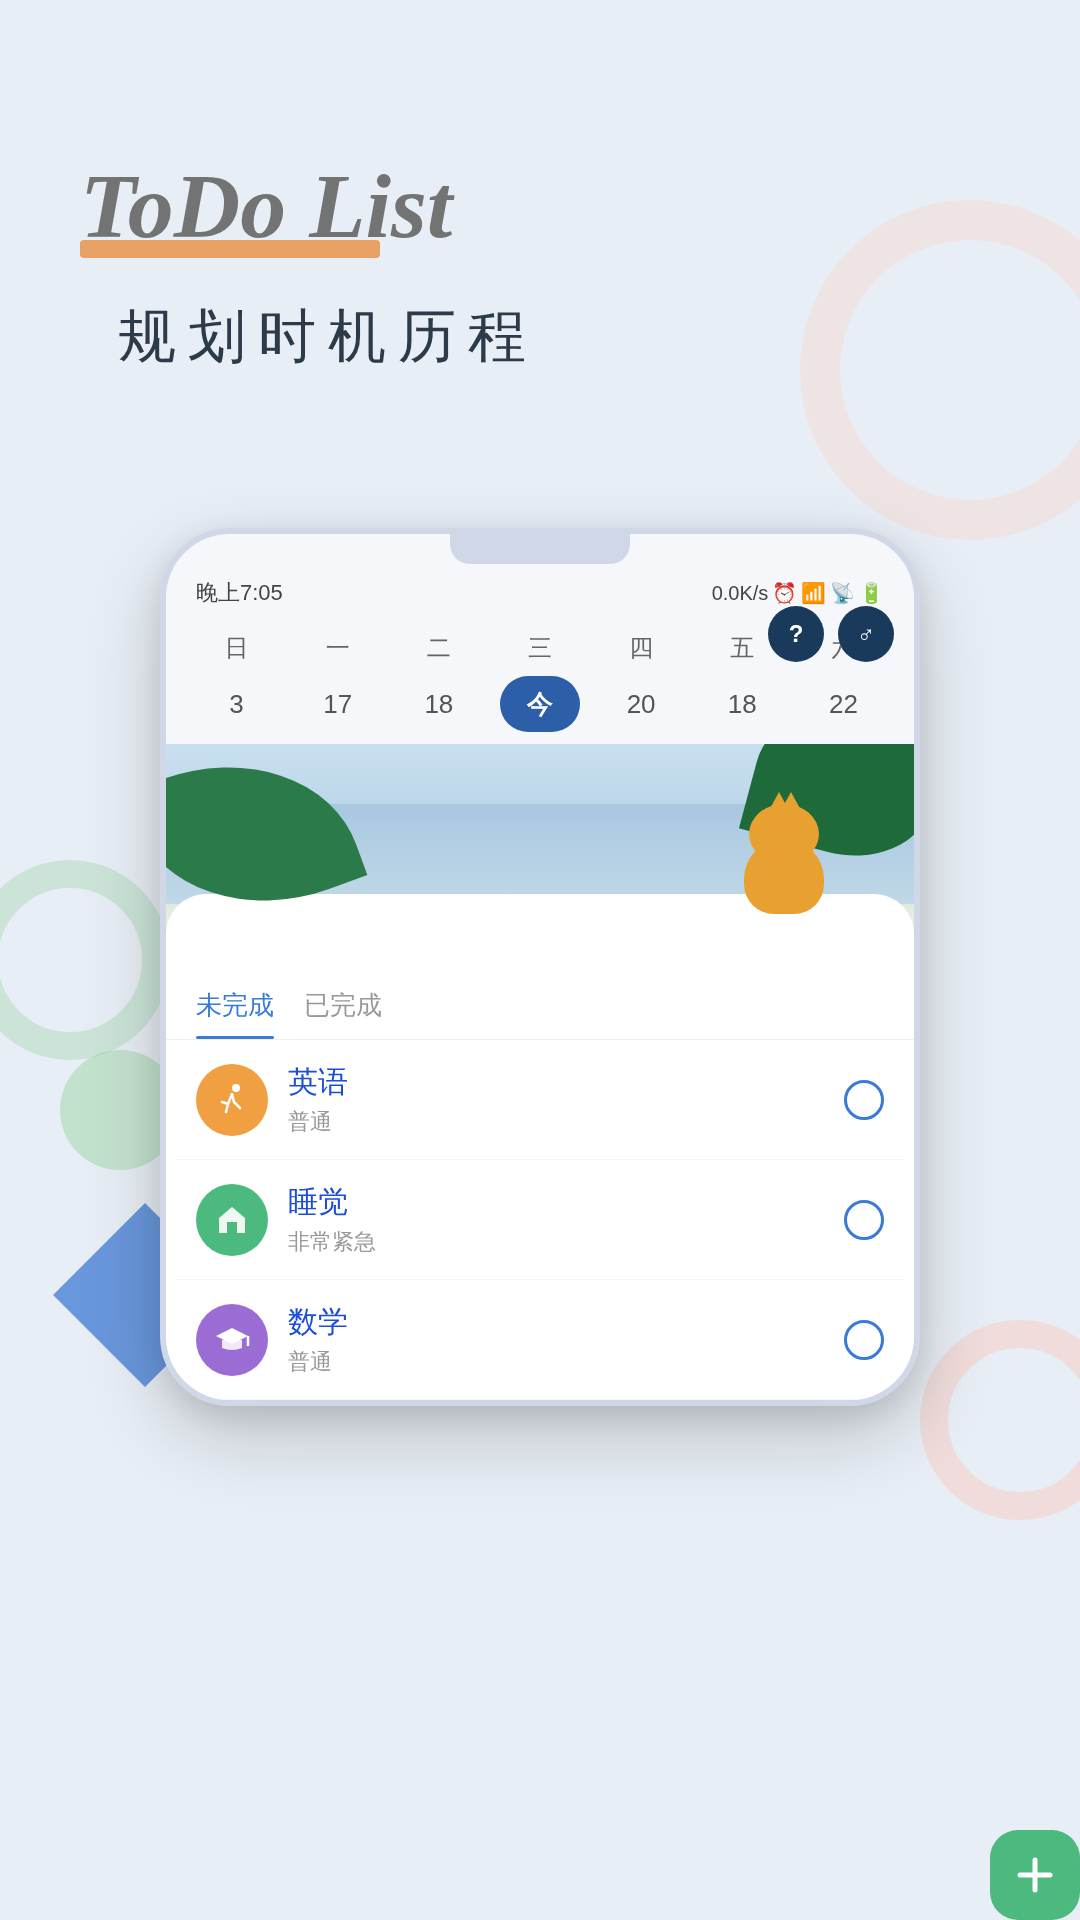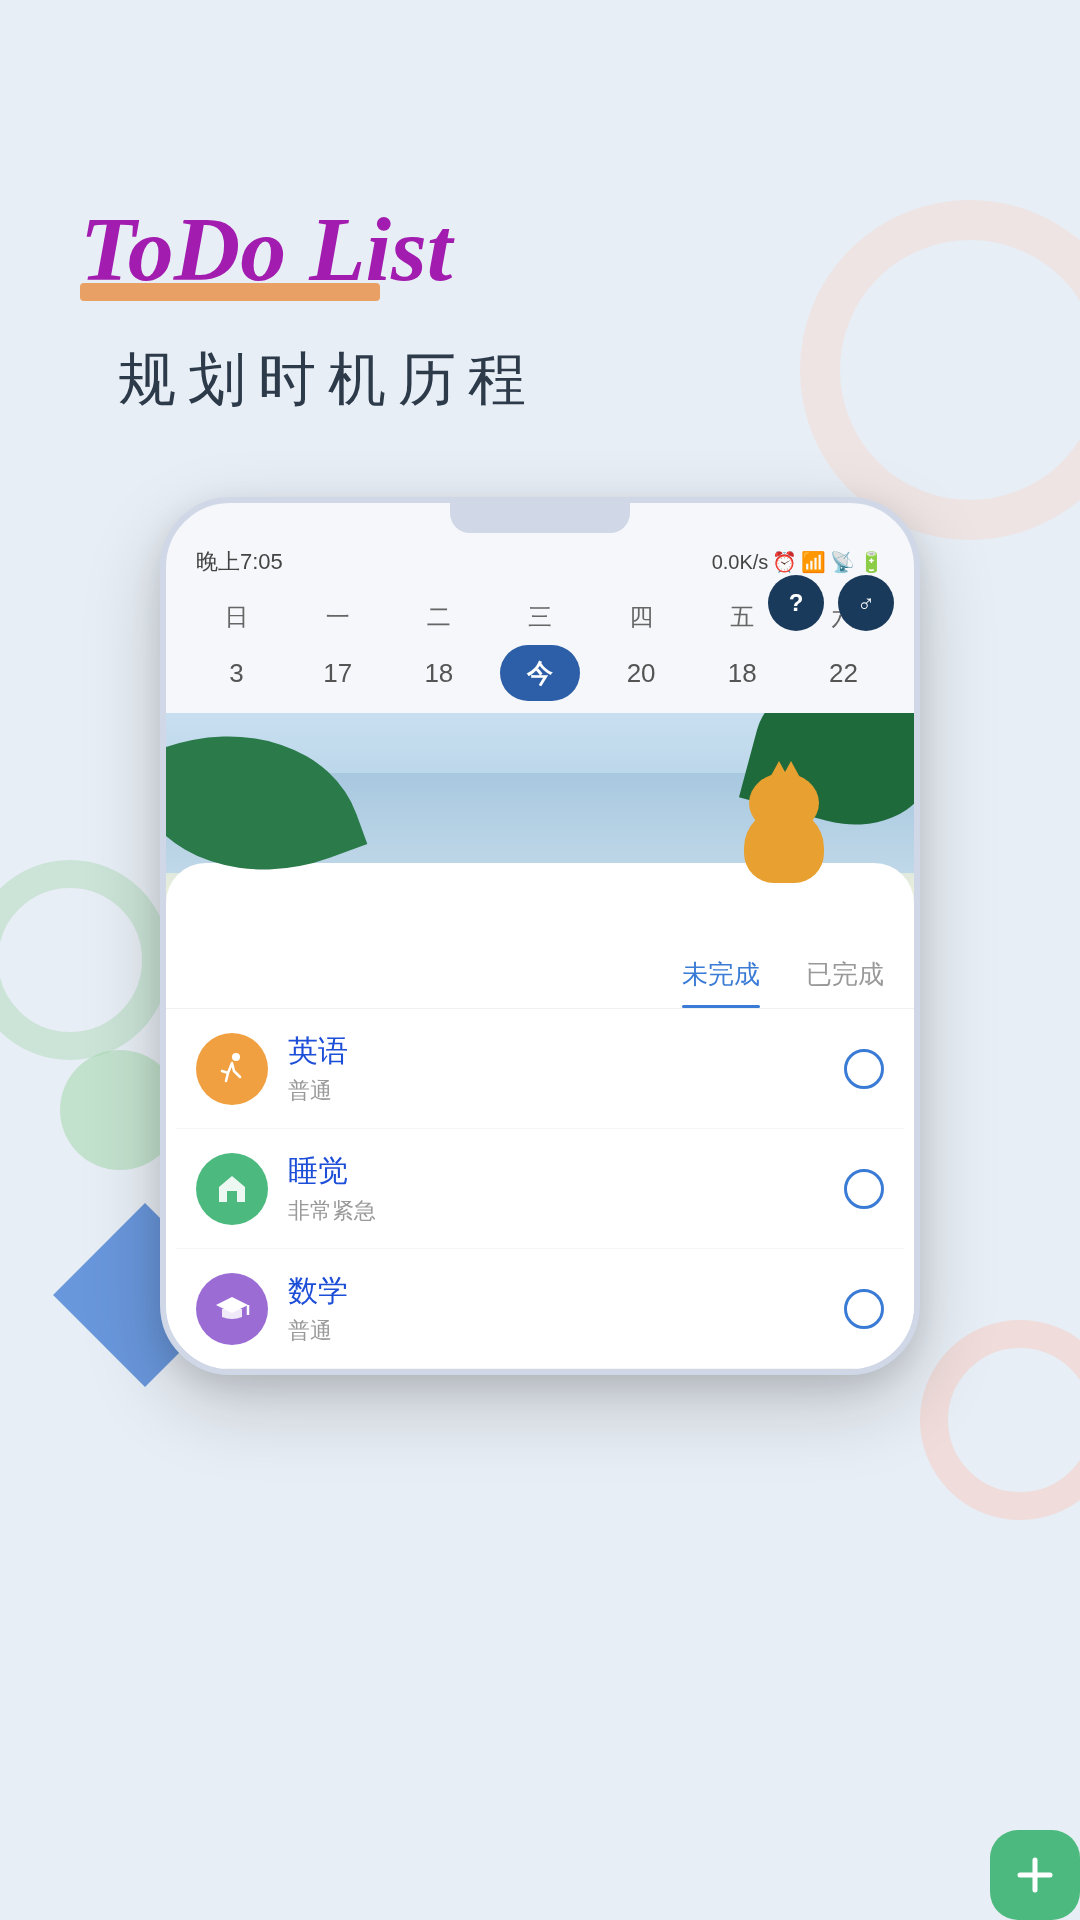--- a/index.html
+++ b/index.html
@@ -84,25 +84,24 @@
       padding: 160px 80px 0 80px;
       position: relative;
       z-index: 2;
     }
 
     .app-title {
       font-family: Georgia, 'Times New Roman', serif;
       font-size: 92px;
       font-style: italic;
       font-weight: bold;
-      color: #a21caf;
+      color: #737373;
       line-height: 1;
       margin-bottom: 8px;
       position: relative;
-      margin-top: 43px;
     }
 
     .title-underline {
       width: 300px;
       height: 18px;
       background: #e8924a;
       border-radius: 4px;
       margin-top: -20px;
       margin-bottom: 40px;
       opacity: 0.85;
@@ -113,21 +112,21 @@
       color: #2d3a4a;
       letter-spacing: 12px;
       margin-top: 20px;
       font-weight: 400;
       margin-left: 38px;
     }
 
     
     .phone-container {
       position: absolute;
-      top: 497px;
+      top: 528px;
       left: 50%;
       transform: translateX(-50%);
       width: 760px;
       z-index: 3;
     }
 
     .phone-mockup {
       width: 760px;
       background: #f5f7fa;
       border-radius: 70px;
@@ -356,23 +355,22 @@
     .content-area {
       background: white;
       border-radius: 0;
       padding: 0;
     }
 
     
     .tabs-row {
       display: flex;
       padding: 24px 30px 0;
-      gap: 46px;
+      gap: 30px;
       border-bottom: 1px solid #f0f0f0;
-      justify-content: flex-end;
     }
 
     .tab-item {
       font-size: 26px;
       padding-bottom: 16px;
       color: #999;
       position: relative;
       cursor: pointer;
     }
 

